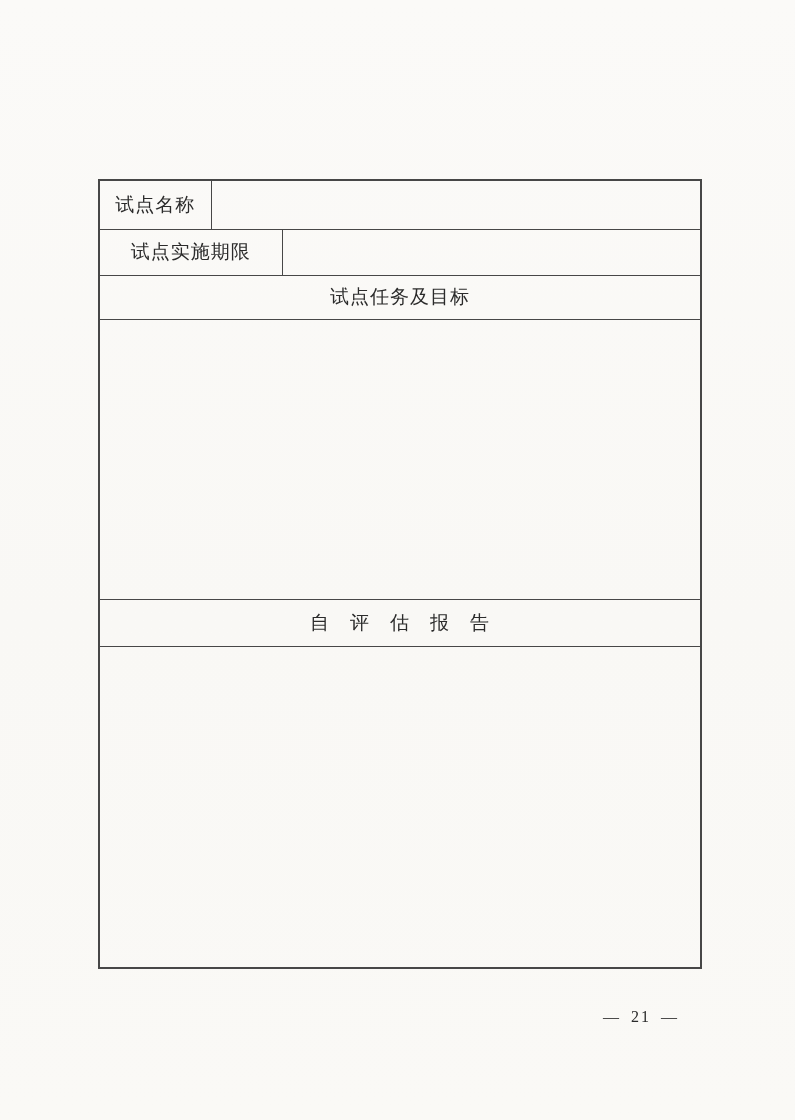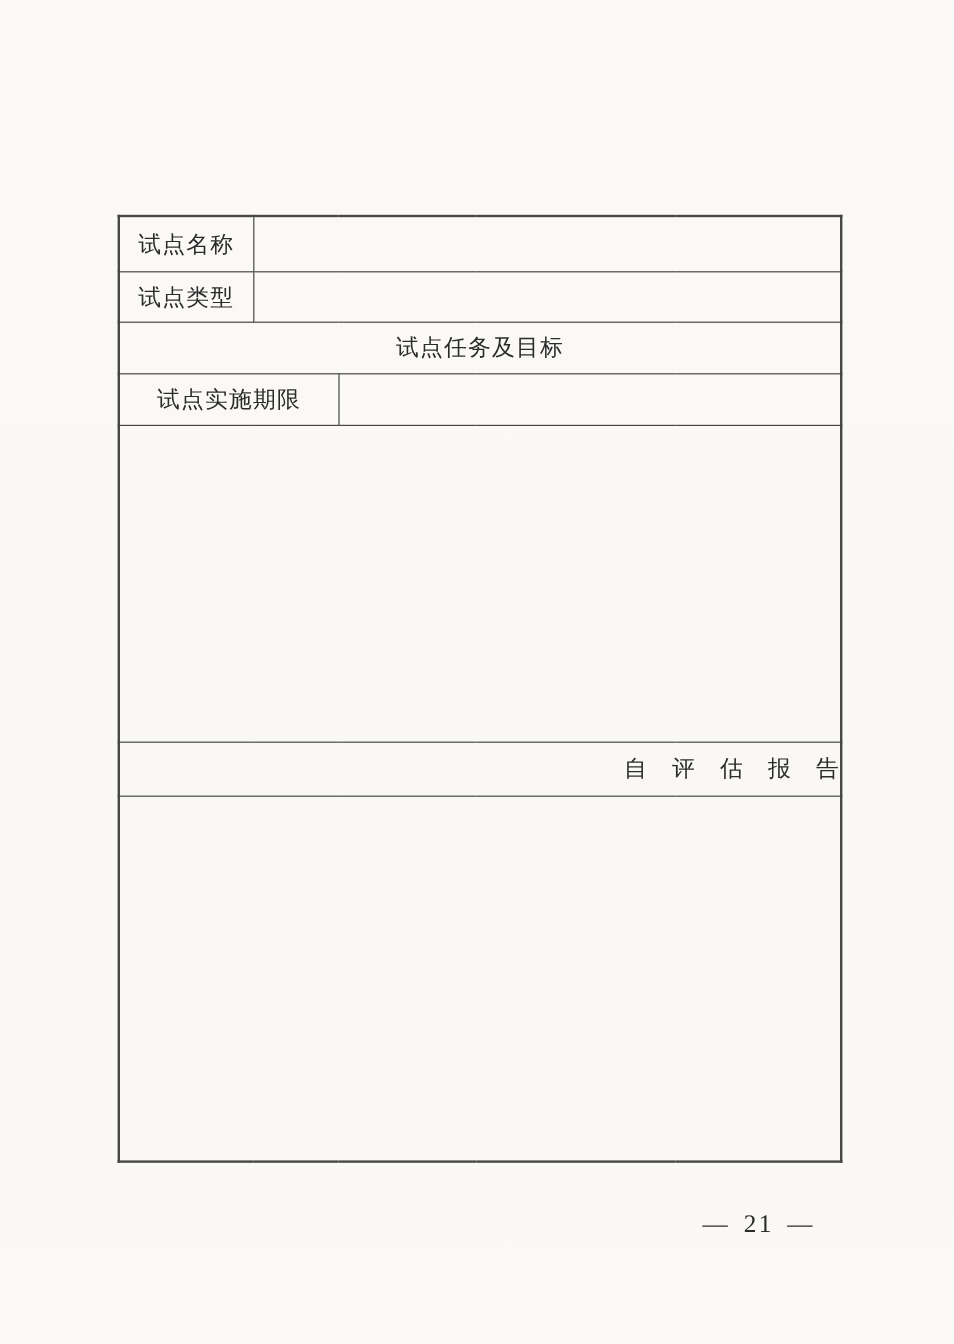--- a/index.html
+++ b/index.html
@@ -38,32 +38,32 @@
   table.form-table {
     border: 2px solid #474747;
   }
   td.label-cell {
     text-align: center;
   }
   td.header-cell {
     text-align: center;
   }
   td.spaced-header {
-    text-align: right;
+    text-align: center;
     font-size: 19px;
     letter-spacing: 3px;
   }
   td.value-cell {
     background: transparent;
   }
   .page-number {
     position: absolute;
     top: 1008px;
     right: 116px;
-    font-size: 21px;
+    font-size: 16px;
     letter-spacing: 2px;
     color: #2b2b2b;
     word-spacing: 4px;
   }
 </style>
 </head>
 <body>
 
 <div class="page">
 
@@ -73,30 +73,26 @@
       <col style="width:71px">
       <col style="width:115px">
       <col style="width:166px">
       <col style="width:138px">
     </colgroup>
     <tbody>
       <tr style="height:42px;">
         <td class="label-cell">试点名称</td>
         <td colspan="4" class="value-cell"></td>
       </tr>
-      <tr style="height:38px;">
-        <td class="label-cell">试点类型</td>
-        <td colspan="4" class="value-cell"></td>
+      <tr style="height:39px;">
+        <td colspan="2" class="label-cell">试点实施期限</td>
+        <td colspan="3" class="value-cell"></td>
       </tr>
       <tr style="height:38px;">
         <td colspan="5" class="header-cell">试点任务及目标</td>
-      </tr>
-      <tr style="height:39px;">
-        <td colspan="2" class="label-cell">试点实施期限</td>
-        <td colspan="3" class="value-cell"></td>
       </tr>
       <tr style="height:238px;">
         <td colspan="5" class="value-cell"></td>
       </tr>
       <tr style="height:40px;">
         <td colspan="5" class="spaced-header">自　评　估　报　告</td>
       </tr>
       <tr style="height:274px;">
         <td colspan="5" class="value-cell"></td>
       </tr>

